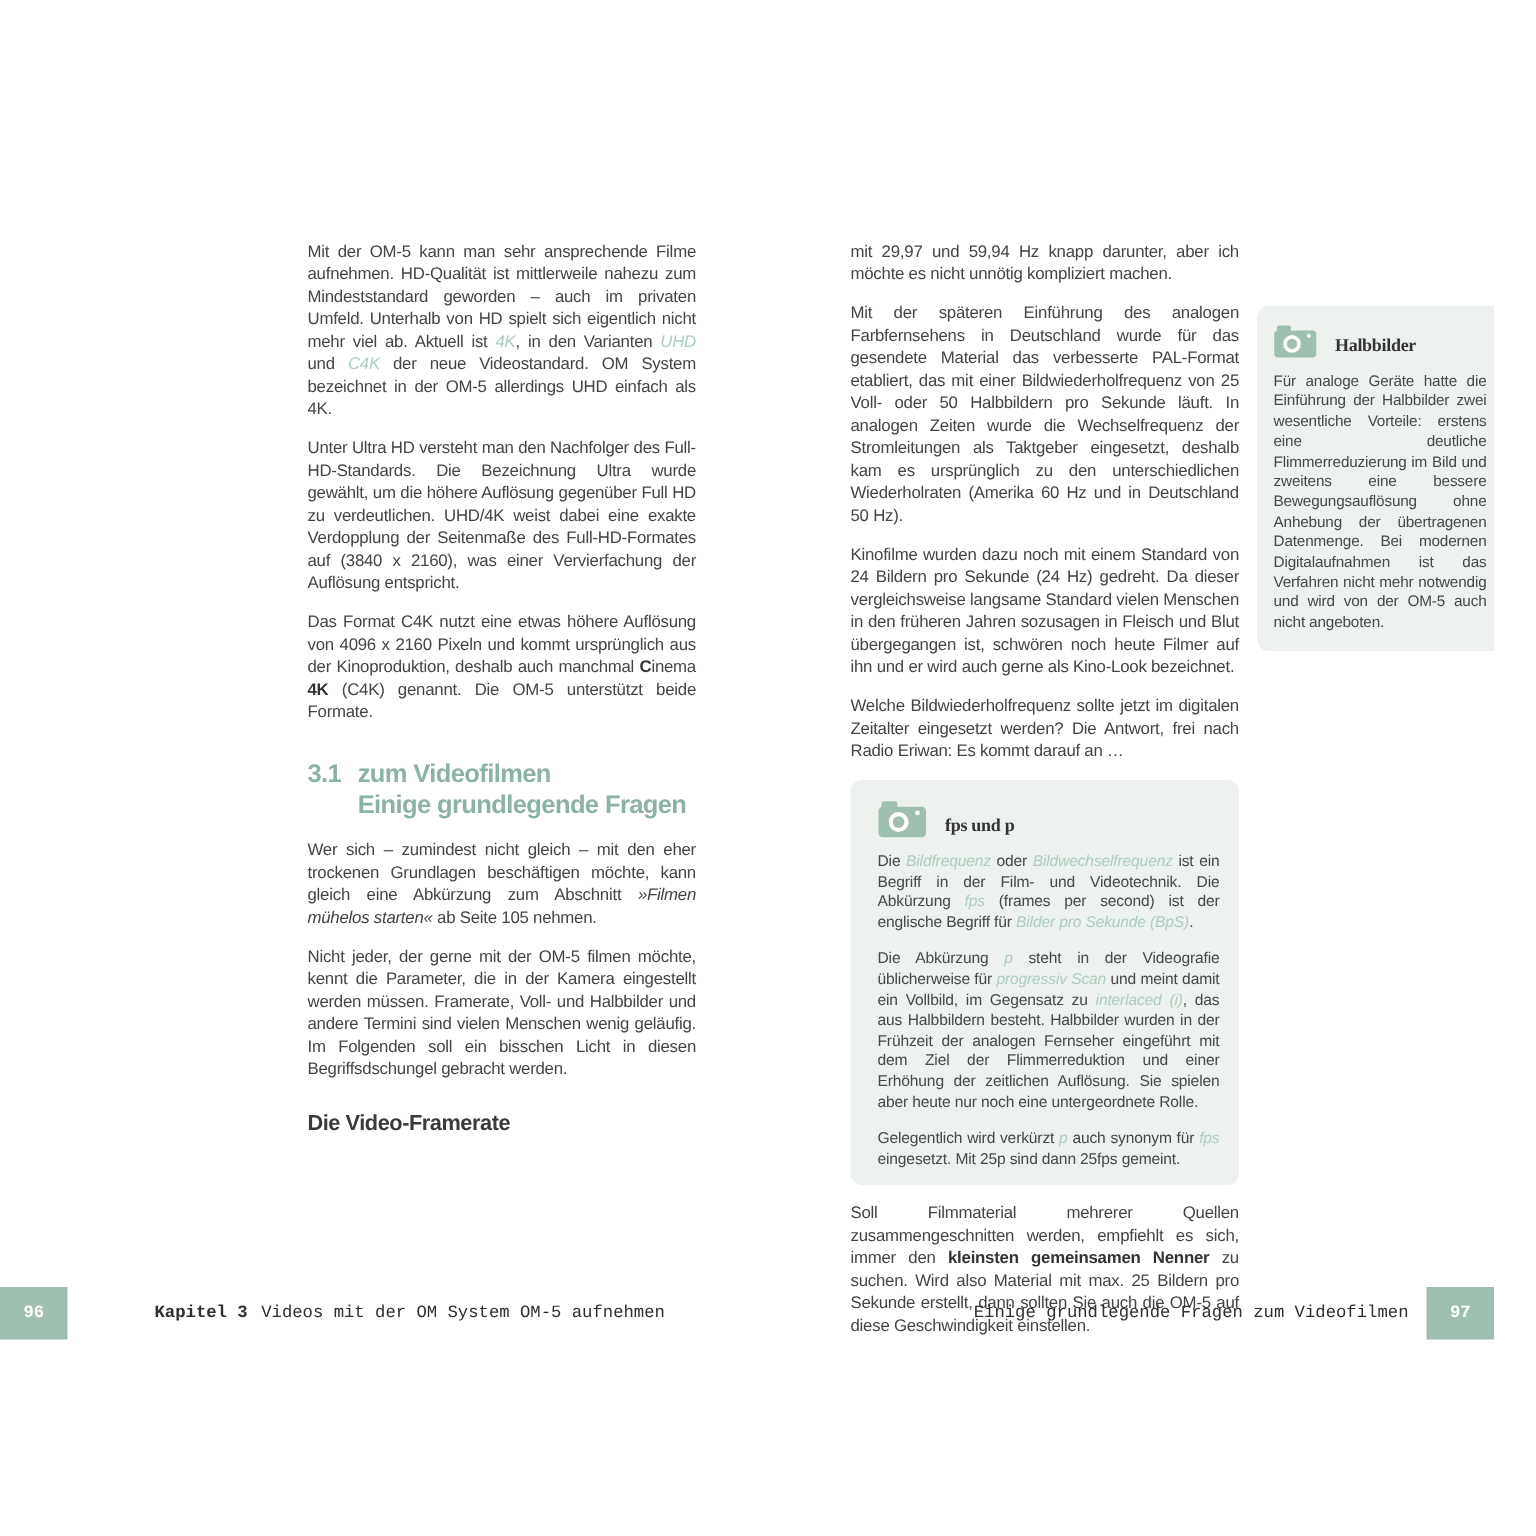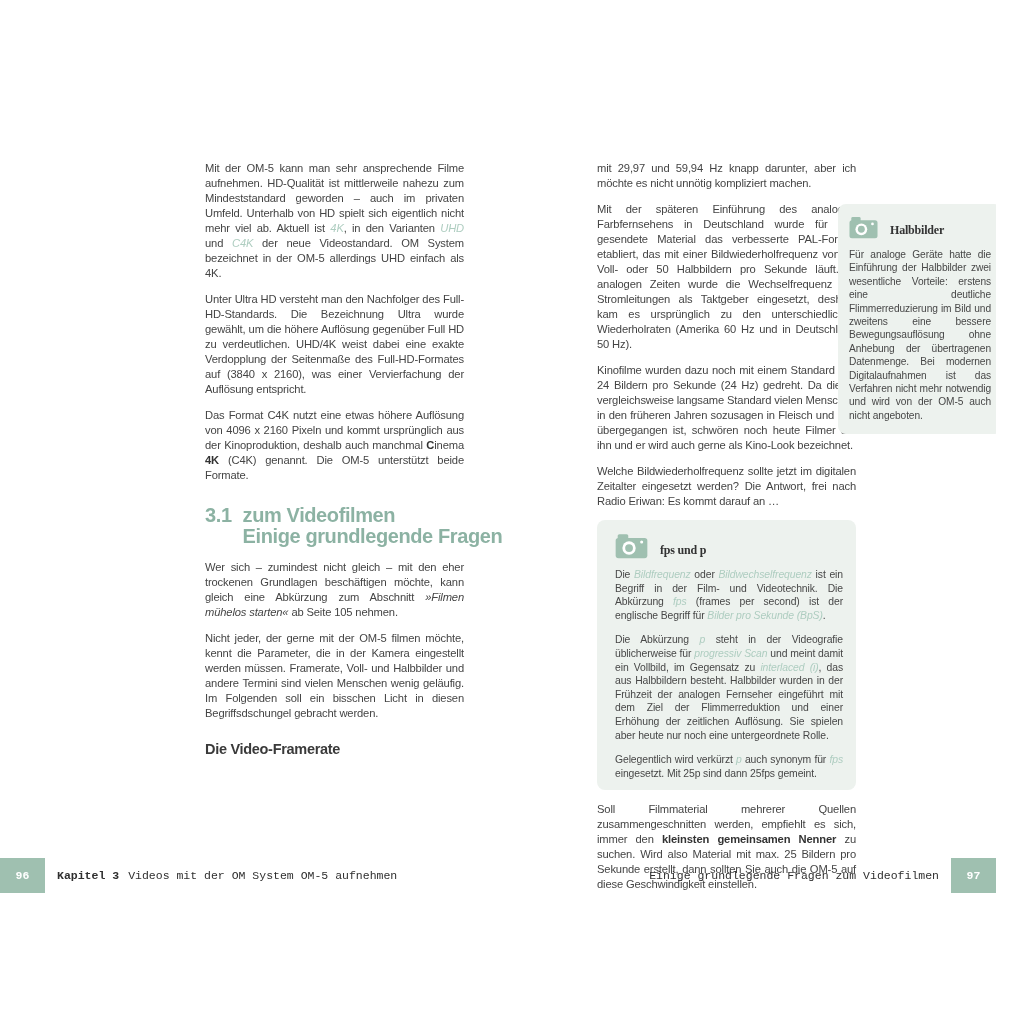--- a/index.html
+++ b/index.html
@@ -11,30 +11,30 @@
     --ink-soft:#444444;
   }
   html,body{margin:0;padding:0;}
   body{background:#ffffff;font-family:"Liberation Sans","DejaVu Sans",sans-serif;color:var(--ink);}
   #page{position:relative;width:996px;height:1024px;background:#ffffff;overflow:hidden;}
 
   
   .col{position:absolute;top:161px;width:259px;text-align:justify;
        font-size:11.2px;line-height:15px;letter-spacing:-0.15px;color:var(--ink-soft);}
   #col-left{left:205px;}
-  #col-mid{left:567px;margin-left:30px;}
+  #col-mid{left:567px;}
   .col p{margin:0 0 11px 0;}
   .sg-n{font-style:normal;}
   .sg-g{color:var(--accent-inline);font-style:italic;}
   .sg-b{font-weight:bold;color:#333;}
   .sg-i{font-style:italic;}
 
   
   .heading{display:flex;gap:11px;margin:22px 0 13px 0;color:var(--accent-heading);
-           font-weight:bold;font-size:20px;line-height:21px;letter-spacing:-0.4px;text-align:left;}
+           font-weight:bold;font-size:17px;line-height:21px;letter-spacing:-0.4px;text-align:left;}
   .h-num{flex:0 0 auto;}
   .h-lines{display:block;}
   .h-line{display:block;white-space:nowrap;}
 
   .subheading{margin:20px 0 10px 0;font-size:14.5px;line-height:17px;font-weight:bold;
               color:#3a3a3a;letter-spacing:-0.3px;text-align:left;}
 
   
   .info-box{background:var(--box-bg);border-radius:8px;padding:11px 13px 10px 18px;text-align:justify;}
   .box-inline{margin:2px 0 12px 0;}
@@ -50,21 +50,21 @@
   #sidebar-box .box-p{font-size:10.2px;line-height:13.4px;}
 
   
   .footer-el{position:absolute;font-family:Liberation Mono, monospace;}
   .pgbox{width:45px;height:35px;background:var(--accent);color:#ffffff;font-size:11.5px;
          font-weight:bold;display:flex;align-items:center;justify-content:center;top:858px;}
   #pgbox-left{left:0;}
   #pgbox-right{right:0;}
   #footer-chapter{left:57px;top:858px;height:35px;display:flex;align-items:center;
                   font-size:11.5px;color:#2f2f2f;}
-  #footer-chapter .chap-label{font-weight:bold;margin-right:9px;}
+  #footer-chapter .chap-label{font-weight:bold;margin-right:9px;margin-left:46px;}
   #footer-section{right:57px;top:858px;height:35px;display:flex;align-items:center;
                   font-size:11.5px;color:#2f2f2f;}
 </style>
 </head>
 <body>
 
 <div id="page">
 
   <div class="col" id="col-left">
     <p><span class="sg-n">Mit der OM-5 kann man sehr ansprechende Filme aufnehmen. HD-Qualität ist mittlerweile nahezu zum Mindeststandard geworden – auch im privaten Umfeld. Unterhalb von HD spielt sich eigentlich nicht mehr viel ab. Aktuell ist </span><span class="sg-g">4K</span><span class="sg-n">, in den Varianten </span><span class="sg-g">UHD</span><span class="sg-n"> und </span><span class="sg-g">C4K</span><span class="sg-n"> der neue Videostandard. OM System bezeichnet in der OM-5 allerdings UHD einfach als 4K.</span></p>

